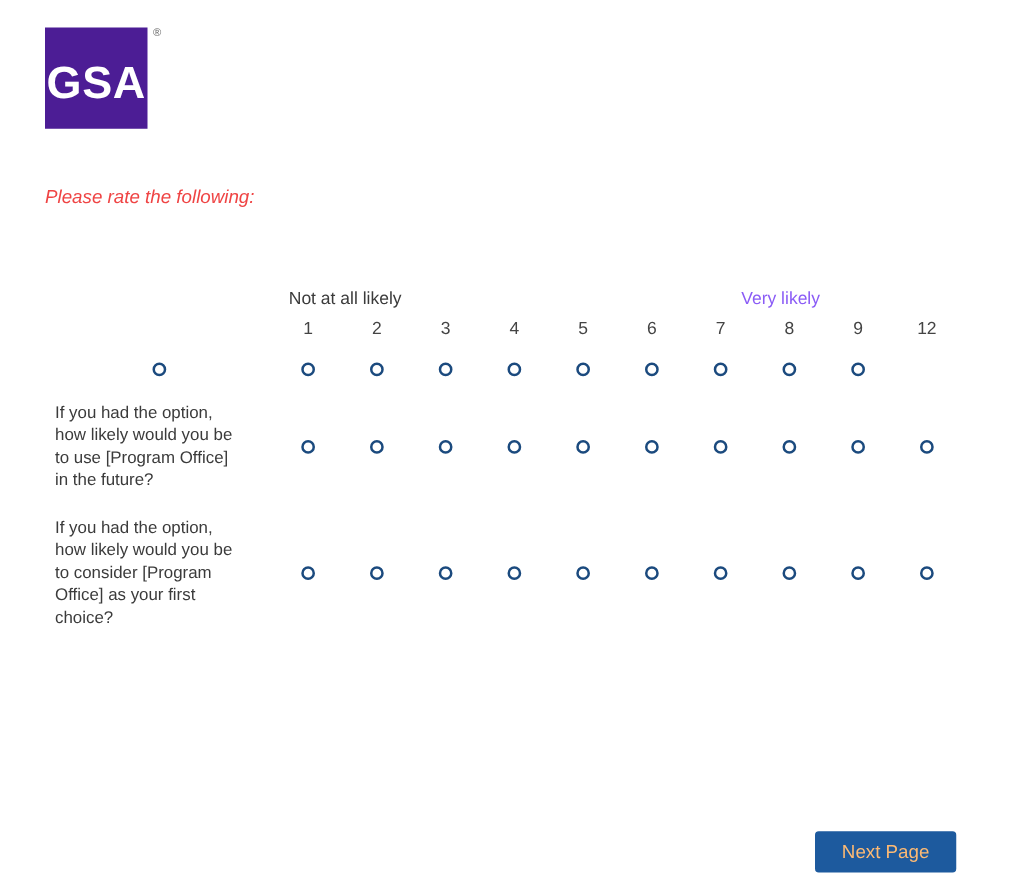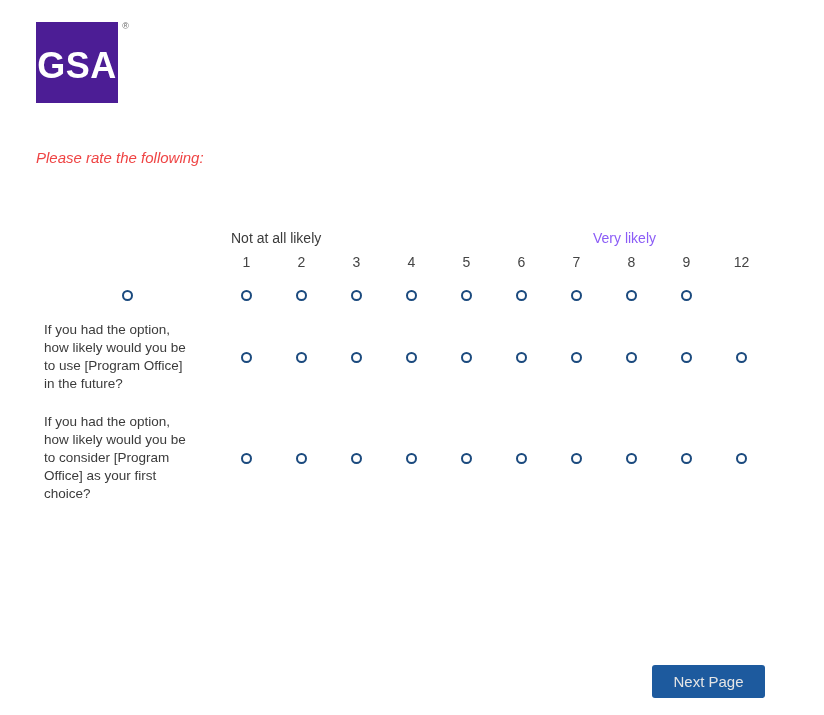--- a/index.html
+++ b/index.html
@@ -127,21 +127,21 @@
   }
 
   
   .next-btn {
     position: absolute;
     left: 652px;
     top: 665px;
     min-width: 113px;
     height: 33px;
     background: #1d5a9e;
-    color: #e5e5e5;
+    color: #fdba74;
     border: none;
     border-radius: 3px;
     font-family: "Liberation Sans", sans-serif;
     font-size: 15px;
     cursor: pointer;
     padding: 0 20px;
   }
 </style>
 </head>
 <body>

